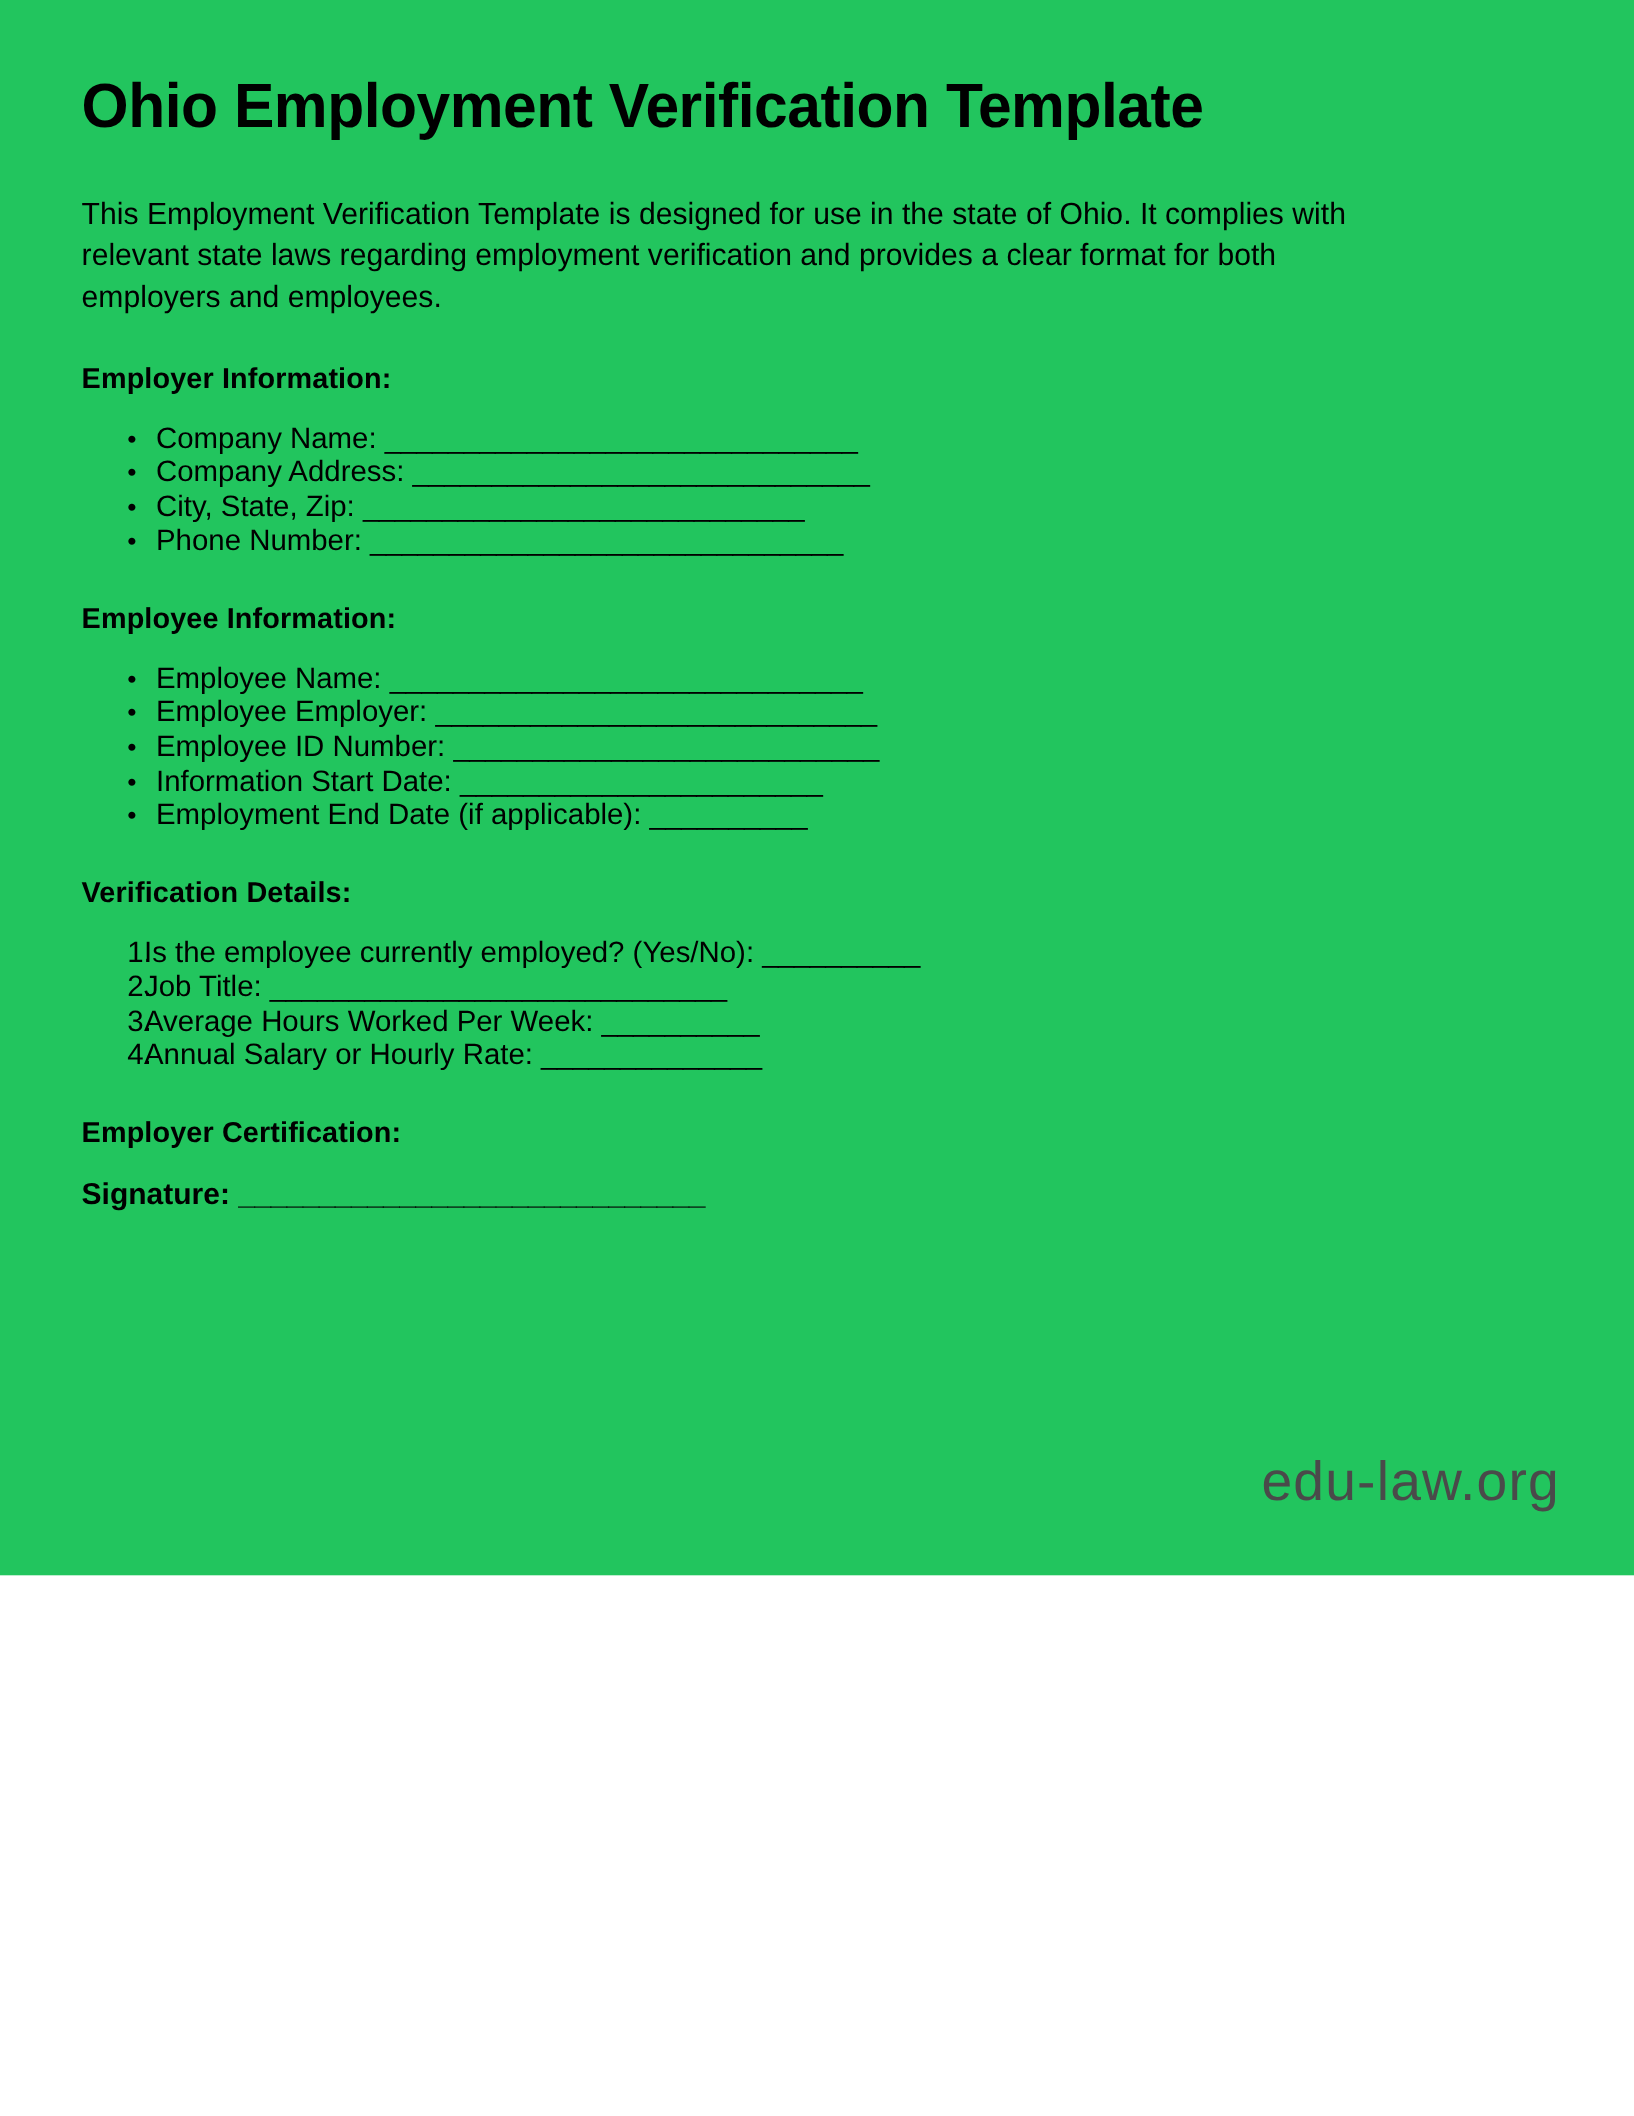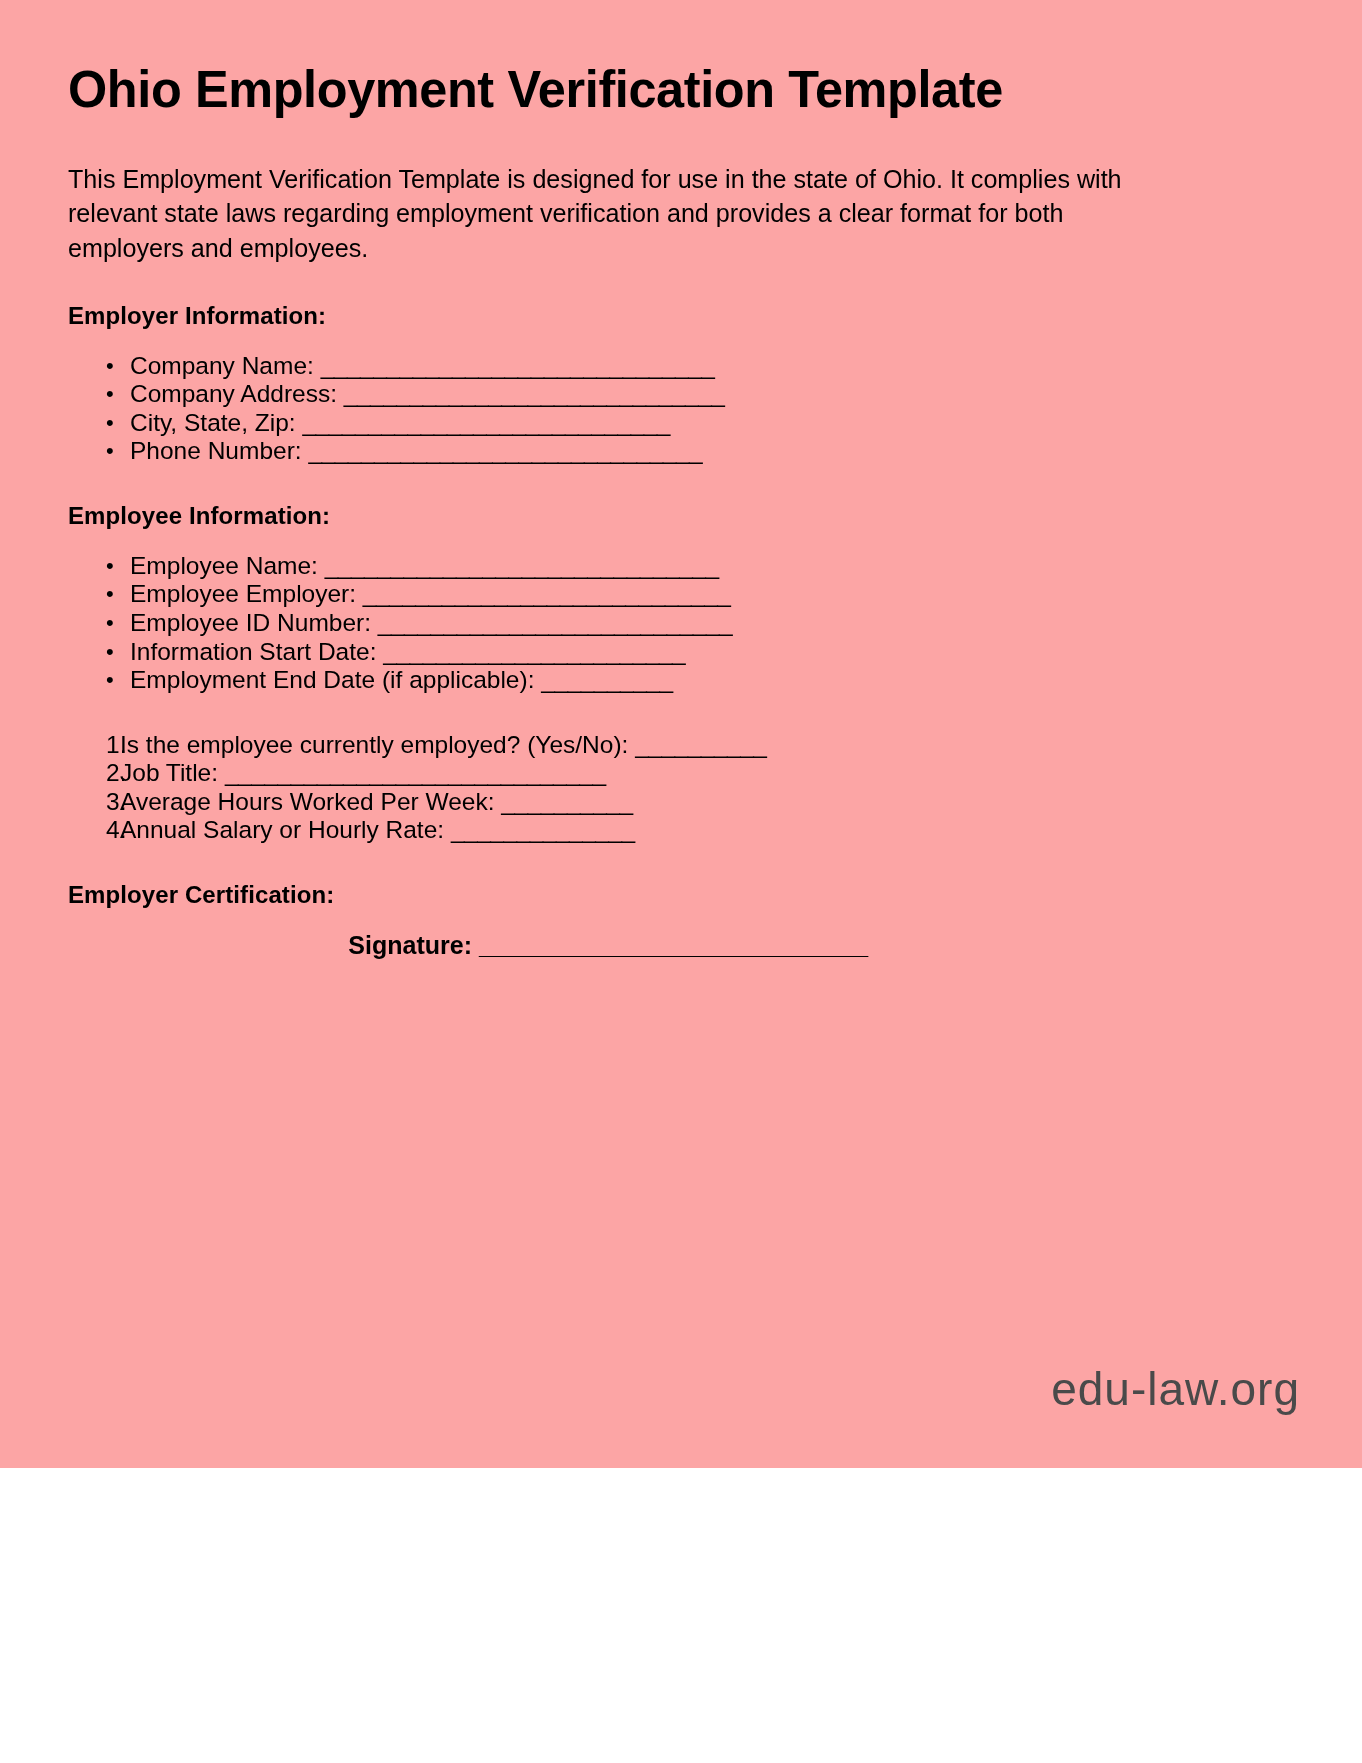--- a/index.html
+++ b/index.html
@@ -3,22 +3,22 @@
 <meta charset="utf-8">
 <style>
   html, body {
     margin: 0;
     padding: 0;
     background: #ffffff;
   }
   .page {
     position: relative;
     width: 1362px;
-    height: 1468px;
-    background: #fca5a5;
+    height: 1313px;
+    background: #22c55e;
     box-sizing: border-box;
     font-family: "Liberation Sans", "DejaVu Sans", sans-serif;
     color: #000000;
     overflow: hidden;
   }
   .content {
     position: absolute;
     left: 68px;
     top: 60px;
     width: 1080px;
@@ -95,21 +95,20 @@
     margin: 0 0 34px 0;
     width: 1075px;
   }
 
   
   .sig-line {
     font-size: 25px;
     font-weight: bold;
     margin: 0 0 30px 0;
     white-space: nowrap;
-    text-align: center;
   }
   .sig-line .blank { font-weight: bold; }
   .date-line { margin-bottom: 0; }
 
   
   .watermark {
     position: absolute;
     right: 62px;
     bottom: 52px;
     font-family: Liberation Sans, sans-serif;
@@ -157,20 +156,21 @@
         <span class="marker">•</span><span>Employee ID Number:</span> <span class="blank">___________________________</span>
       </li>
       <li>
         <span class="marker">•</span><span>Information Start Date:</span> <span class="blank">_______________________</span>
       </li>
       <li>
         <span class="marker">•</span><span>Employment End Date (if applicable):</span> <span class="blank">__________</span>
       </li>
     </ul>
 
+    <h2 class="section-heading">Verification Details:</h2>
     <ol class="field-list">
       <li>
         <span class="marker">1.</span><span>Is the employee currently employed? (Yes/No):</span> <span class="blank">__________</span>
       </li>
       <li>
         <span class="marker">2.</span><span>Job Title:</span> <span class="blank">_____________________________</span>
       </li>
       <li>
         <span class="marker">3.</span><span>Average Hours Worked Per Week:</span> <span class="blank">__________</span>
       </li>

